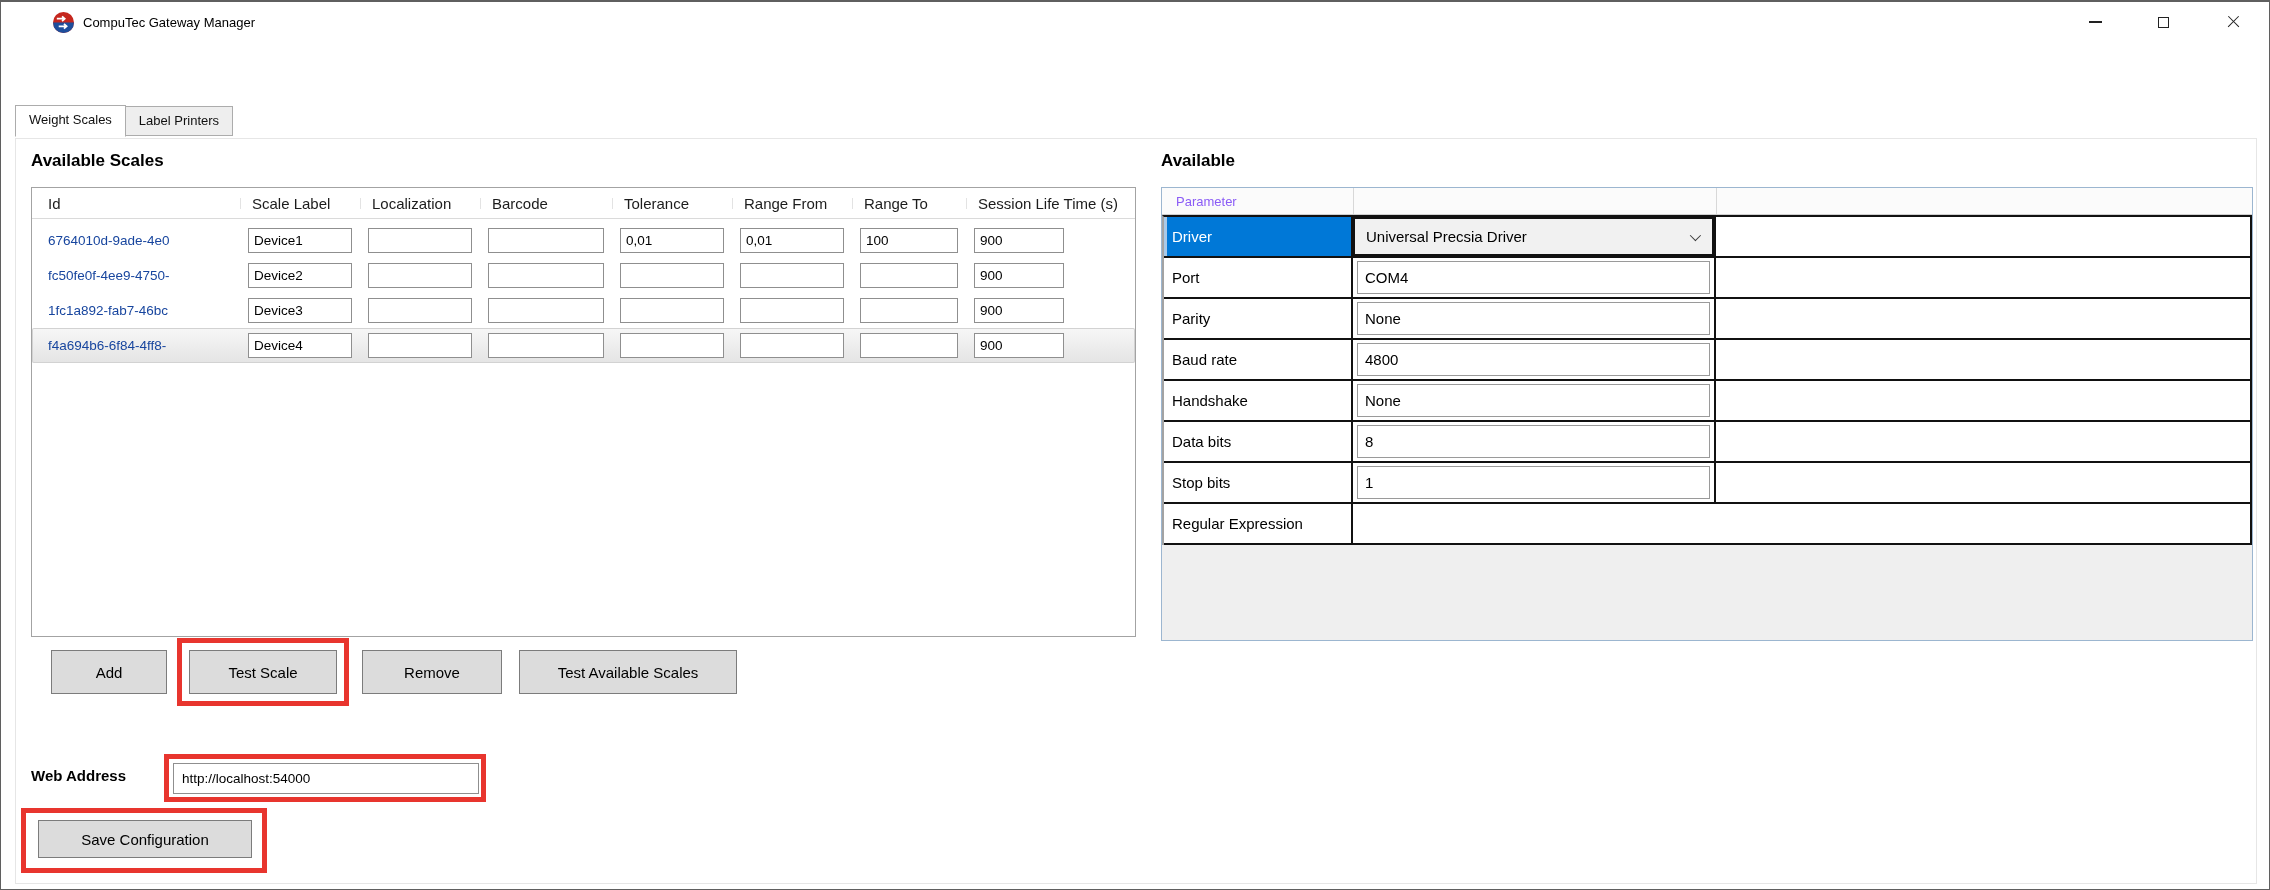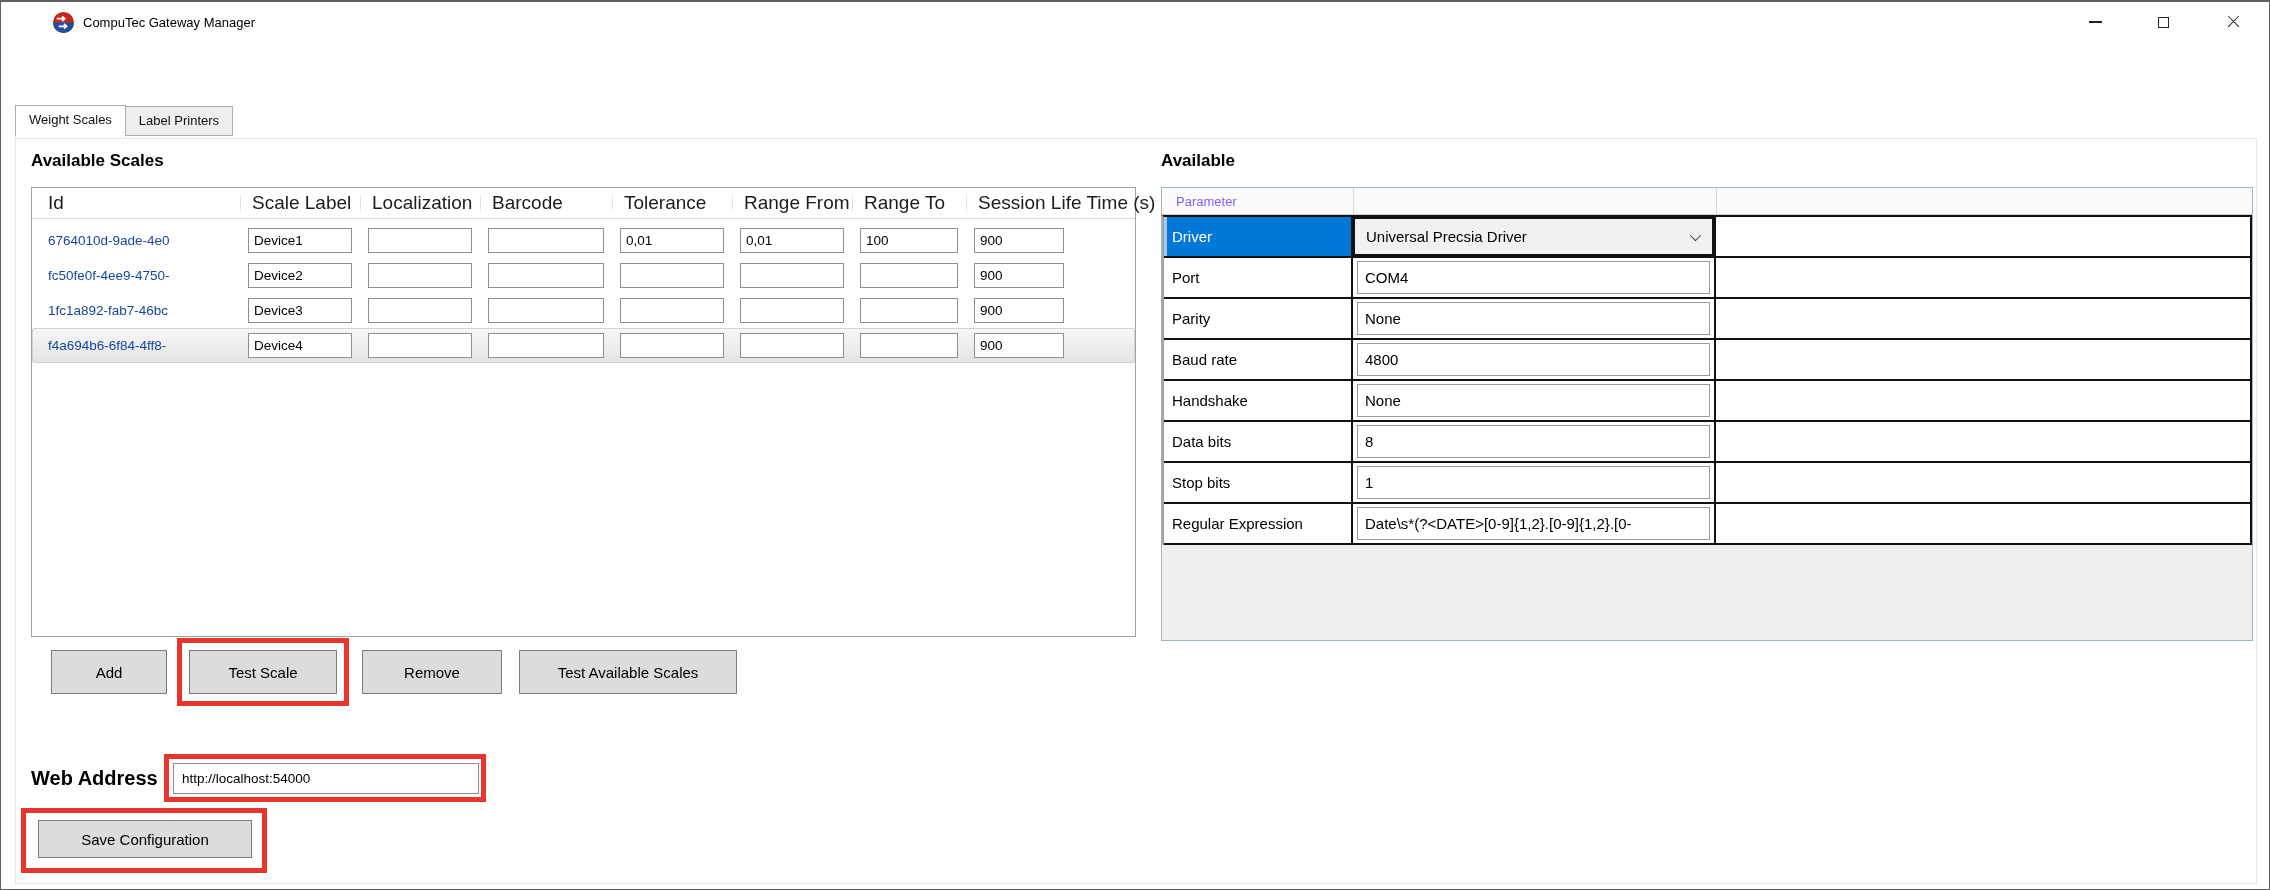--- a/index.html
+++ b/index.html
@@ -35,21 +35,21 @@
   .section-h { position:absolute; font-size:17px; font-weight:bold; color:#000; z-index:4; }
   #h-scales { left:30px;  top:149px; }
   #h-params { left:1160px; top:149px; }
 
   
   .scales-panel { position:absolute; left:30px; top:185px; width:1105px; height:450px;
                   background:#fff; border:1px solid #a3a3a3; z-index:4; }
   .s-grid { display:grid; grid-template-columns:186px 104px 104px 116px 104px 104px 98px 90px;
             column-gap:16px; padding:0 12px 0 14px; align-items:center; }
   .s-header { height:31px; border-bottom:1px solid #dadada; }
-  .s-hcell { font-size:19px; color:#1c1c1c; white-space:nowrap; overflow:visible; position:relative; padding-left:4px; }
+  .s-hcell { font-size:15px; color:#1c1c1c; white-space:nowrap; overflow:visible; position:relative; padding-left:4px; }
   .s-hcell:first-child { padding-left:2px; }
   .s-hcell:not(:first-child)::before { content:""; position:absolute; left:-8px; top:3px; bottom:3px; width:1px; background:#e3e3e3; }
   .s-rows { padding-top:4px; }
   .s-row { height:35px; border-radius:2px; }
   .s-row.selected { background:linear-gradient(180deg,#f7f7f7,#e4e4e4); box-shadow:inset 0 0 0 1px #d2d2d2; }
   .s-id { font-size:13.5px; color:#17459e; white-space:nowrap; overflow:hidden; padding-left:2px; cursor:pointer; }
   .s-input { width:100%; height:25px; border:1px solid #8f8f8f; background:#fff;
              font-family:inherit; font-size:13.5px; color:#000; padding:0 5px; }
 
   
@@ -61,21 +61,21 @@
   #btn-remove   { left:361px; top:648px; width:140px; height:44px; }
   #btn-test-all { left:518px; top:648px; width:218px; height:44px; }
 
   
   .red-frame { position:absolute; border:5px solid #e8352e; background:transparent; z-index:6; pointer-events:none; }
   #rf-test { left:176px; top:636px; width:172px; height:68px; }
   #rf-web  { left:163px; top:752px; width:322px; height:48px; }
   #rf-save { left:20px;  top:806px; width:246px; height:65px; }
 
   
-  .web-label { position:absolute; left:30px; top:765px; font-size:20px; font-weight:bold; color:#000; z-index:5; }
+  .web-label { position:absolute; left:30px; top:765px; font-size:15px; font-weight:bold; color:#000; z-index:5; }
   #web-input { position:absolute; left:172px; top:761px; width:306px; height:31px; border:1px solid #8f8f8f;
                font-family:inherit; font-size:13.5px; padding:0 8px; z-index:5; }
   #btn-save { left:37px; top:818px; width:214px; height:38px; }
 
   
   .params-panel { position:absolute; left:1160px; top:185px; width:1092px; height:454px;
                   background:#efefef; border:1px solid #9cb6d0; z-index:4; }
   .p-header { display:grid; grid-template-columns:191px 363px 1fr 60px; height:27px; align-items:center;
               background:#fbfbfb; border-bottom:1px solid #cfcfcf; }
   .p-hcell { font-size:13px; color:#8b5cf6; padding-left:14px; position:relative; height:100%; display:flex; align-items:center; }
@@ -230,21 +230,20 @@
           <div class="p-value"><input class="p-input" value="8" style=""></div>
           <div class="p-fill"></div>
         </div>
         <div class="p-row">
           <div class="p-name">Stop bits</div>
           <div class="p-value"><input class="p-input" value="1" style=""></div>
           <div class="p-fill"></div>
         </div>
         <div class="p-row">
           <div class="p-name">Regular Expression</div>
-          <div class="p-value"><input class="p-input" value="Date\s*(?&lt;DATE&gt;[0-9]{1,2}.[0-9]{1,2}.[0-" style=""></div>
           <div class="p-fill"></div>
         </div>
       </div>
   </div>
 
   <div class="web-label">Web Address</div>
   <input id="web-input" value="http://localhost:54000" style="">
   <button class="btn" id="btn-save">Save Configuration</button>
 
   <div class="red-frame" id="rf-test"></div>

